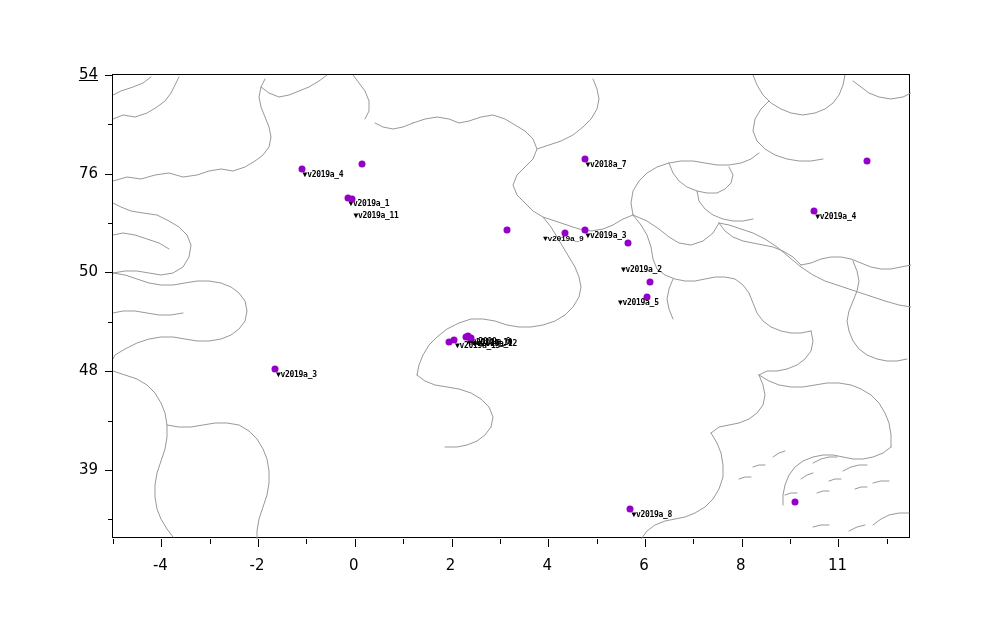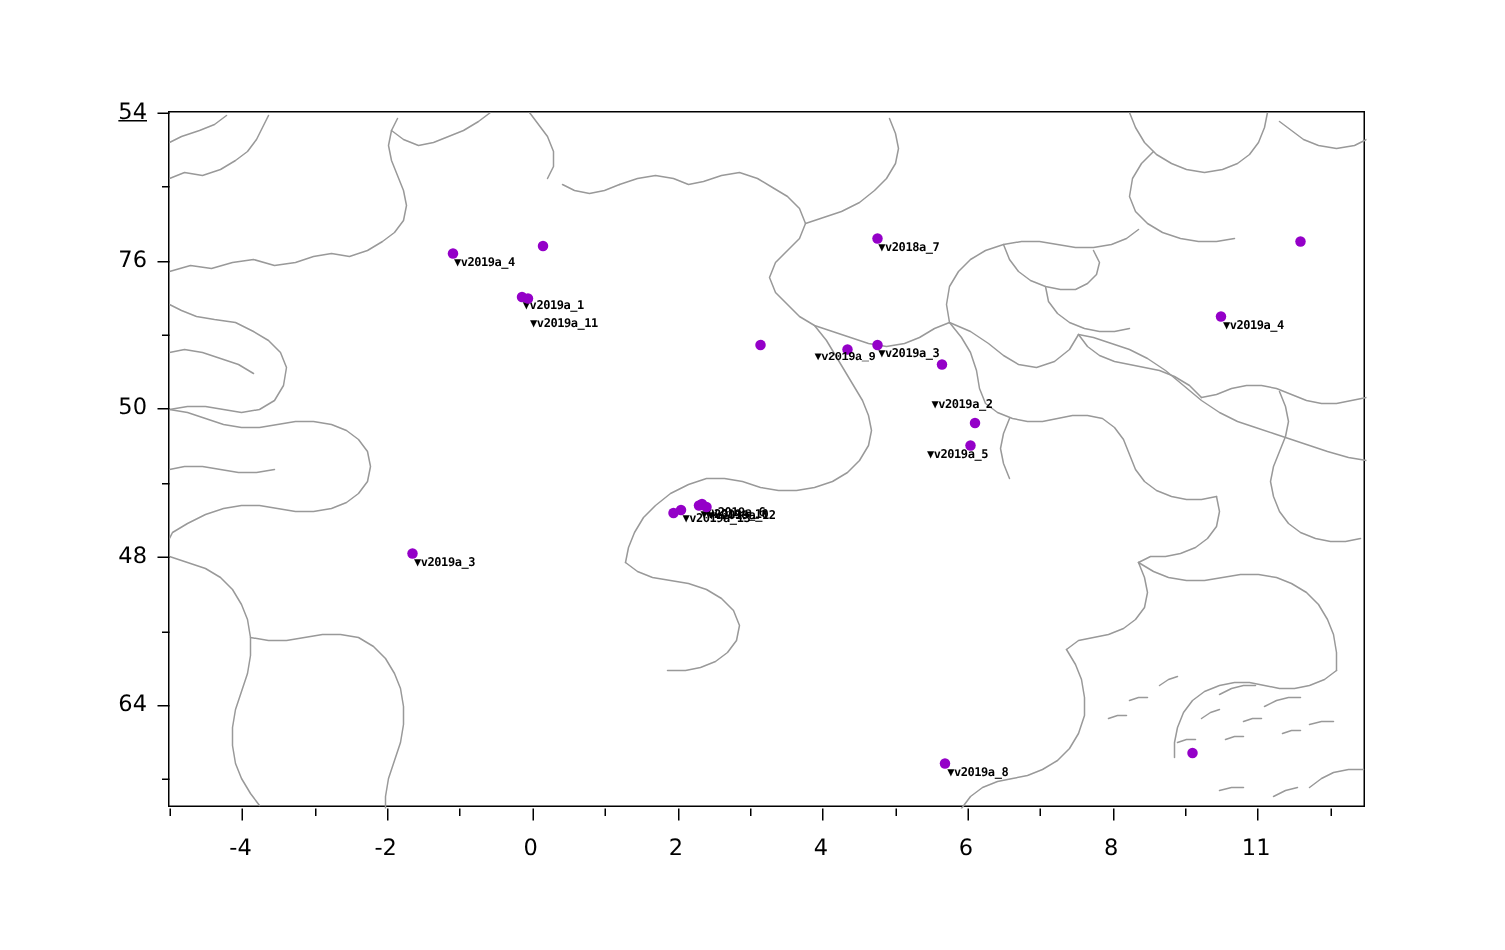--- a/index.html
+++ b/index.html
@@ -170,21 +170,21 @@
         <div class="tick-major" style="left: 290px; top: 464px; width: 1.2px; height: 5px; background: rgb(0, 0, 0); position: absolute;"></div>
         <div class="tick-major" style="left: 387px; top: 464px; width: 1.2px; height: 5px; background: rgb(0, 0, 0); position: absolute;"></div>
         <div class="tick-major" style="left: 484px; top: 464px; width: 1.2px; height: 5px; background: rgb(0, 0, 0); position: absolute;"></div>
         <div class="tick-major" style="left: 580px; top: 464px; width: 1.2px; height: 5px; background: rgb(0, 0, 0); position: absolute;"></div>
         <div class="tick-major" style="left: 677px; top: 464px; width: 1.2px; height: 5px; background: rgb(0, 0, 0); position: absolute;"></div>
         <div class="tick-major" style="left: 774px; top: 464px; width: 1.2px; height: 5px; background: rgb(0, 0, 0); position: absolute;"></div>
       </div>
   </div>
 
   <div id="axis-labels">
-      <div class="ytick-label" style="left: 58px; width: 40px; top: 468.894px;">64</div>
+      <div class="ytick-label" style="left: 58px; width: 40px; top: 468.894px;">39</div>
       <div class="ytick-label" style="left: 58px; width: 40px; top: 370.17px;">48</div>
       <div class="ytick-label" style="left: 58px; width: 40px; top: 271.447px;">50</div>
       <div class="ytick-label" style="left: 58px; width: 40px; top: 172.723px;">76</div>
       <div class="ytick-label" style="left: 58px; width: 40px; top: 74px; text-decoration: underline;">54</div>
       <div class="xtick-label" style="left: 160.364px; top: 556px;">-4</div>
       <div class="xtick-label" style="left: 257.091px; top: 556px;">-2</div>
       <div class="xtick-label" style="left: 353.818px; top: 556px;">0</div>
       <div class="xtick-label" style="left: 450.545px; top: 556px;">2</div>
       <div class="xtick-label" style="left: 547.273px; top: 556px;">4</div>
       <div class="xtick-label" style="left: 644px; top: 556px;">6</div>

